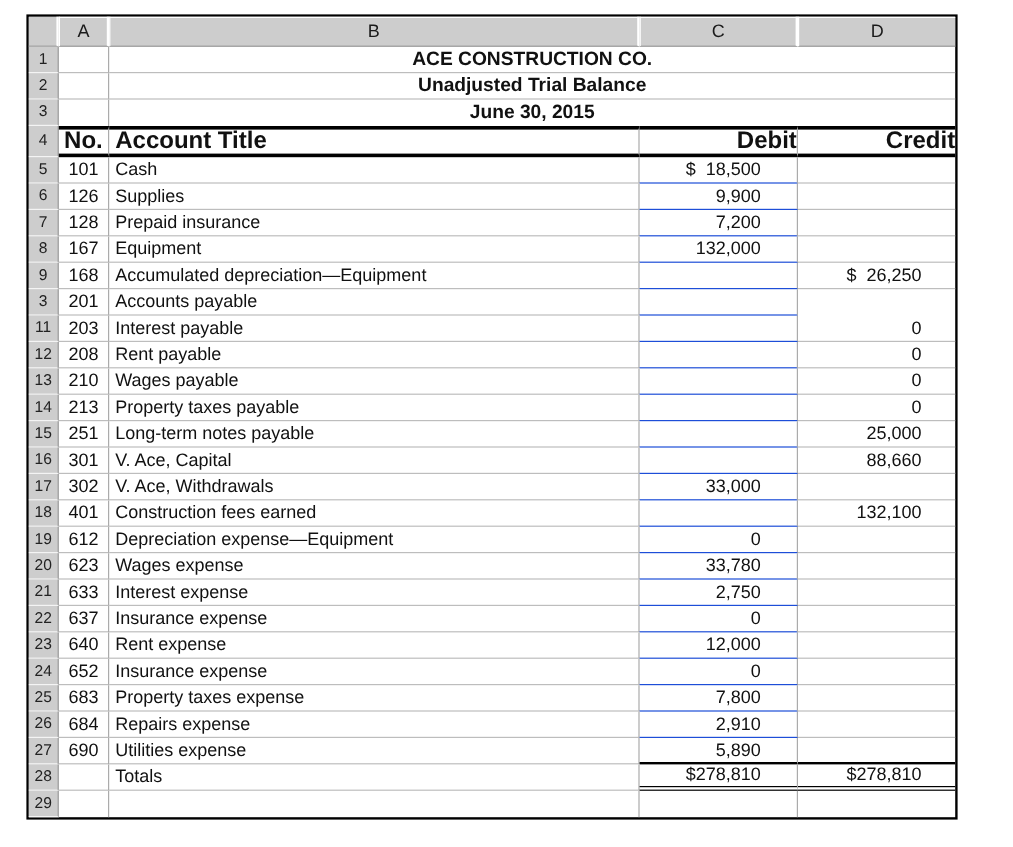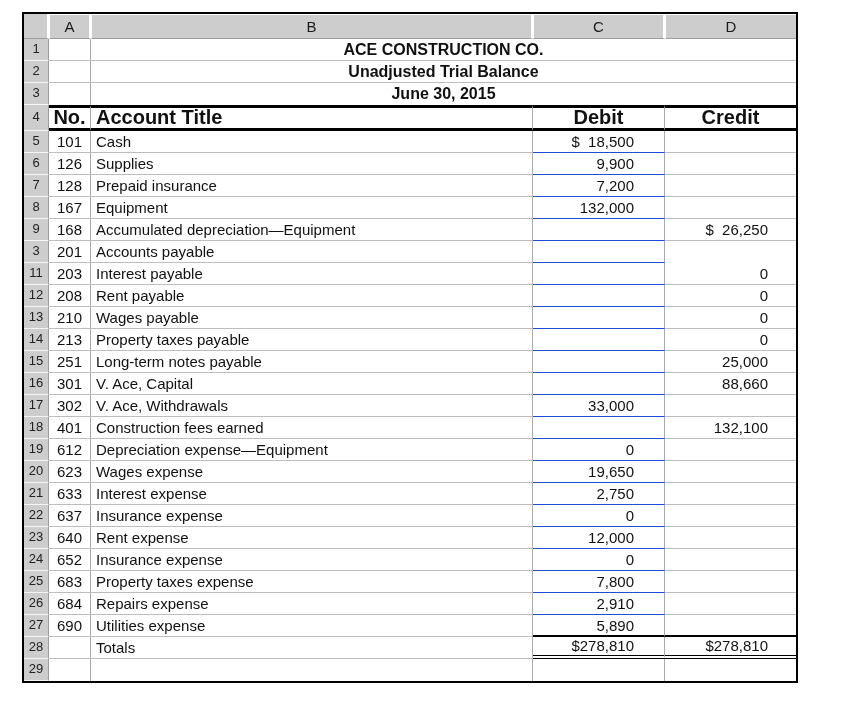--- a/index.html
+++ b/index.html
@@ -100,21 +100,21 @@
   }
 
   
   .hdr {
     font-weight: bold;
     font-size: 20px;
     border-top: 3px solid #000000;
     border-bottom: 3px solid #000000;
     line-height: 19px;
   }
-  .hdr-center { text-align: center; padding-right: 0; padding-left: 0; }
+  .hdr-center { text-align: right; padding-right: 0; padding-left: 0; }
 
   
   .sheet > .row:nth-child(4) .c-merged,
   .sheet > .row:nth-child(4) .c-a { border-bottom: none; }
 
   
   .sheet > .row:nth-child(28) .c-c,
   .sheet > .row:nth-child(28) .c-d { border-bottom: 2px solid #000000; }
 
   
@@ -282,21 +282,21 @@
       <div class="cell c-a">612</div>
       <div class="cell c-b">Depreciation expense—Equipment</div>
       <div class="cell c-c">0</div>
       <div class="cell c-d"></div>
     </div>
 
     <div class="row">
       <div class="cell c-rh">20</div>
       <div class="cell c-a">623</div>
       <div class="cell c-b">Wages expense</div>
-      <div class="cell c-c">19,650</div>
+      <div class="cell c-c">33,780</div>
       <div class="cell c-d"></div>
     </div>
 
     <div class="row">
       <div class="cell c-rh">21</div>
       <div class="cell c-a">633</div>
       <div class="cell c-b">Interest expense</div>
       <div class="cell c-c">2,750</div>
       <div class="cell c-d"></div>
     </div>

